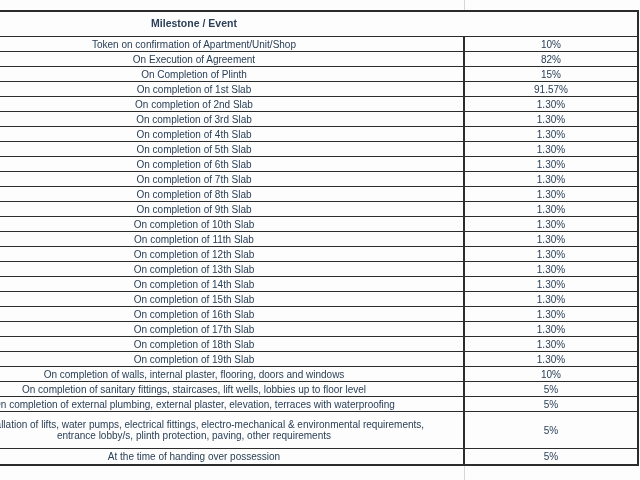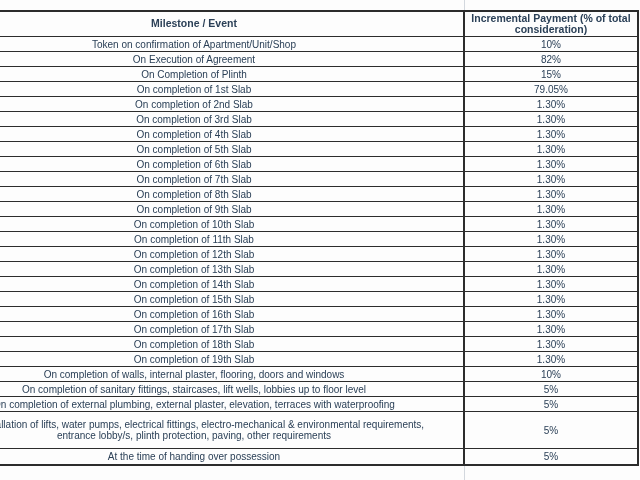--- a/index.html
+++ b/index.html
@@ -79,39 +79,37 @@
 </head>
 <body style="--ink: #2b4057; --line: #2c2c2c; --bg: #fdfdfd; --gridline: #d3d8de;">
 
 <div class="sheet">
   <div class="vgrid top"></div>
   <div class="vgrid bottom"></div>
 
   <div class="paytable">
     <div class="trow header">
       <div class="cell milestone">Milestone / Event</div>
-      <div class="cell payment">Incremental Payment (% of total
-consideration)</div>
     </div>
     <div id="table-body">
         <div class="trow">
           <div class="cell milestone">Token on confirmation of Apartment/Unit/Shop</div>
           <div class="cell payment">10%</div>
         </div>
         <div class="trow">
           <div class="cell milestone">On Execution of Agreement</div>
           <div class="cell payment">82%</div>
         </div>
         <div class="trow">
           <div class="cell milestone">On Completion of Plinth</div>
           <div class="cell payment">15%</div>
         </div>
         <div class="trow">
           <div class="cell milestone">On completion of 1st Slab</div>
-          <div class="cell payment">79.05%</div>
+          <div class="cell payment">91.57%</div>
         </div>
         <div class="trow">
           <div class="cell milestone">On completion of 2nd Slab</div>
           <div class="cell payment">1.30%</div>
         </div>
         <div class="trow">
           <div class="cell milestone">On completion of 3rd Slab</div>
           <div class="cell payment">1.30%</div>
         </div>
         <div class="trow">

